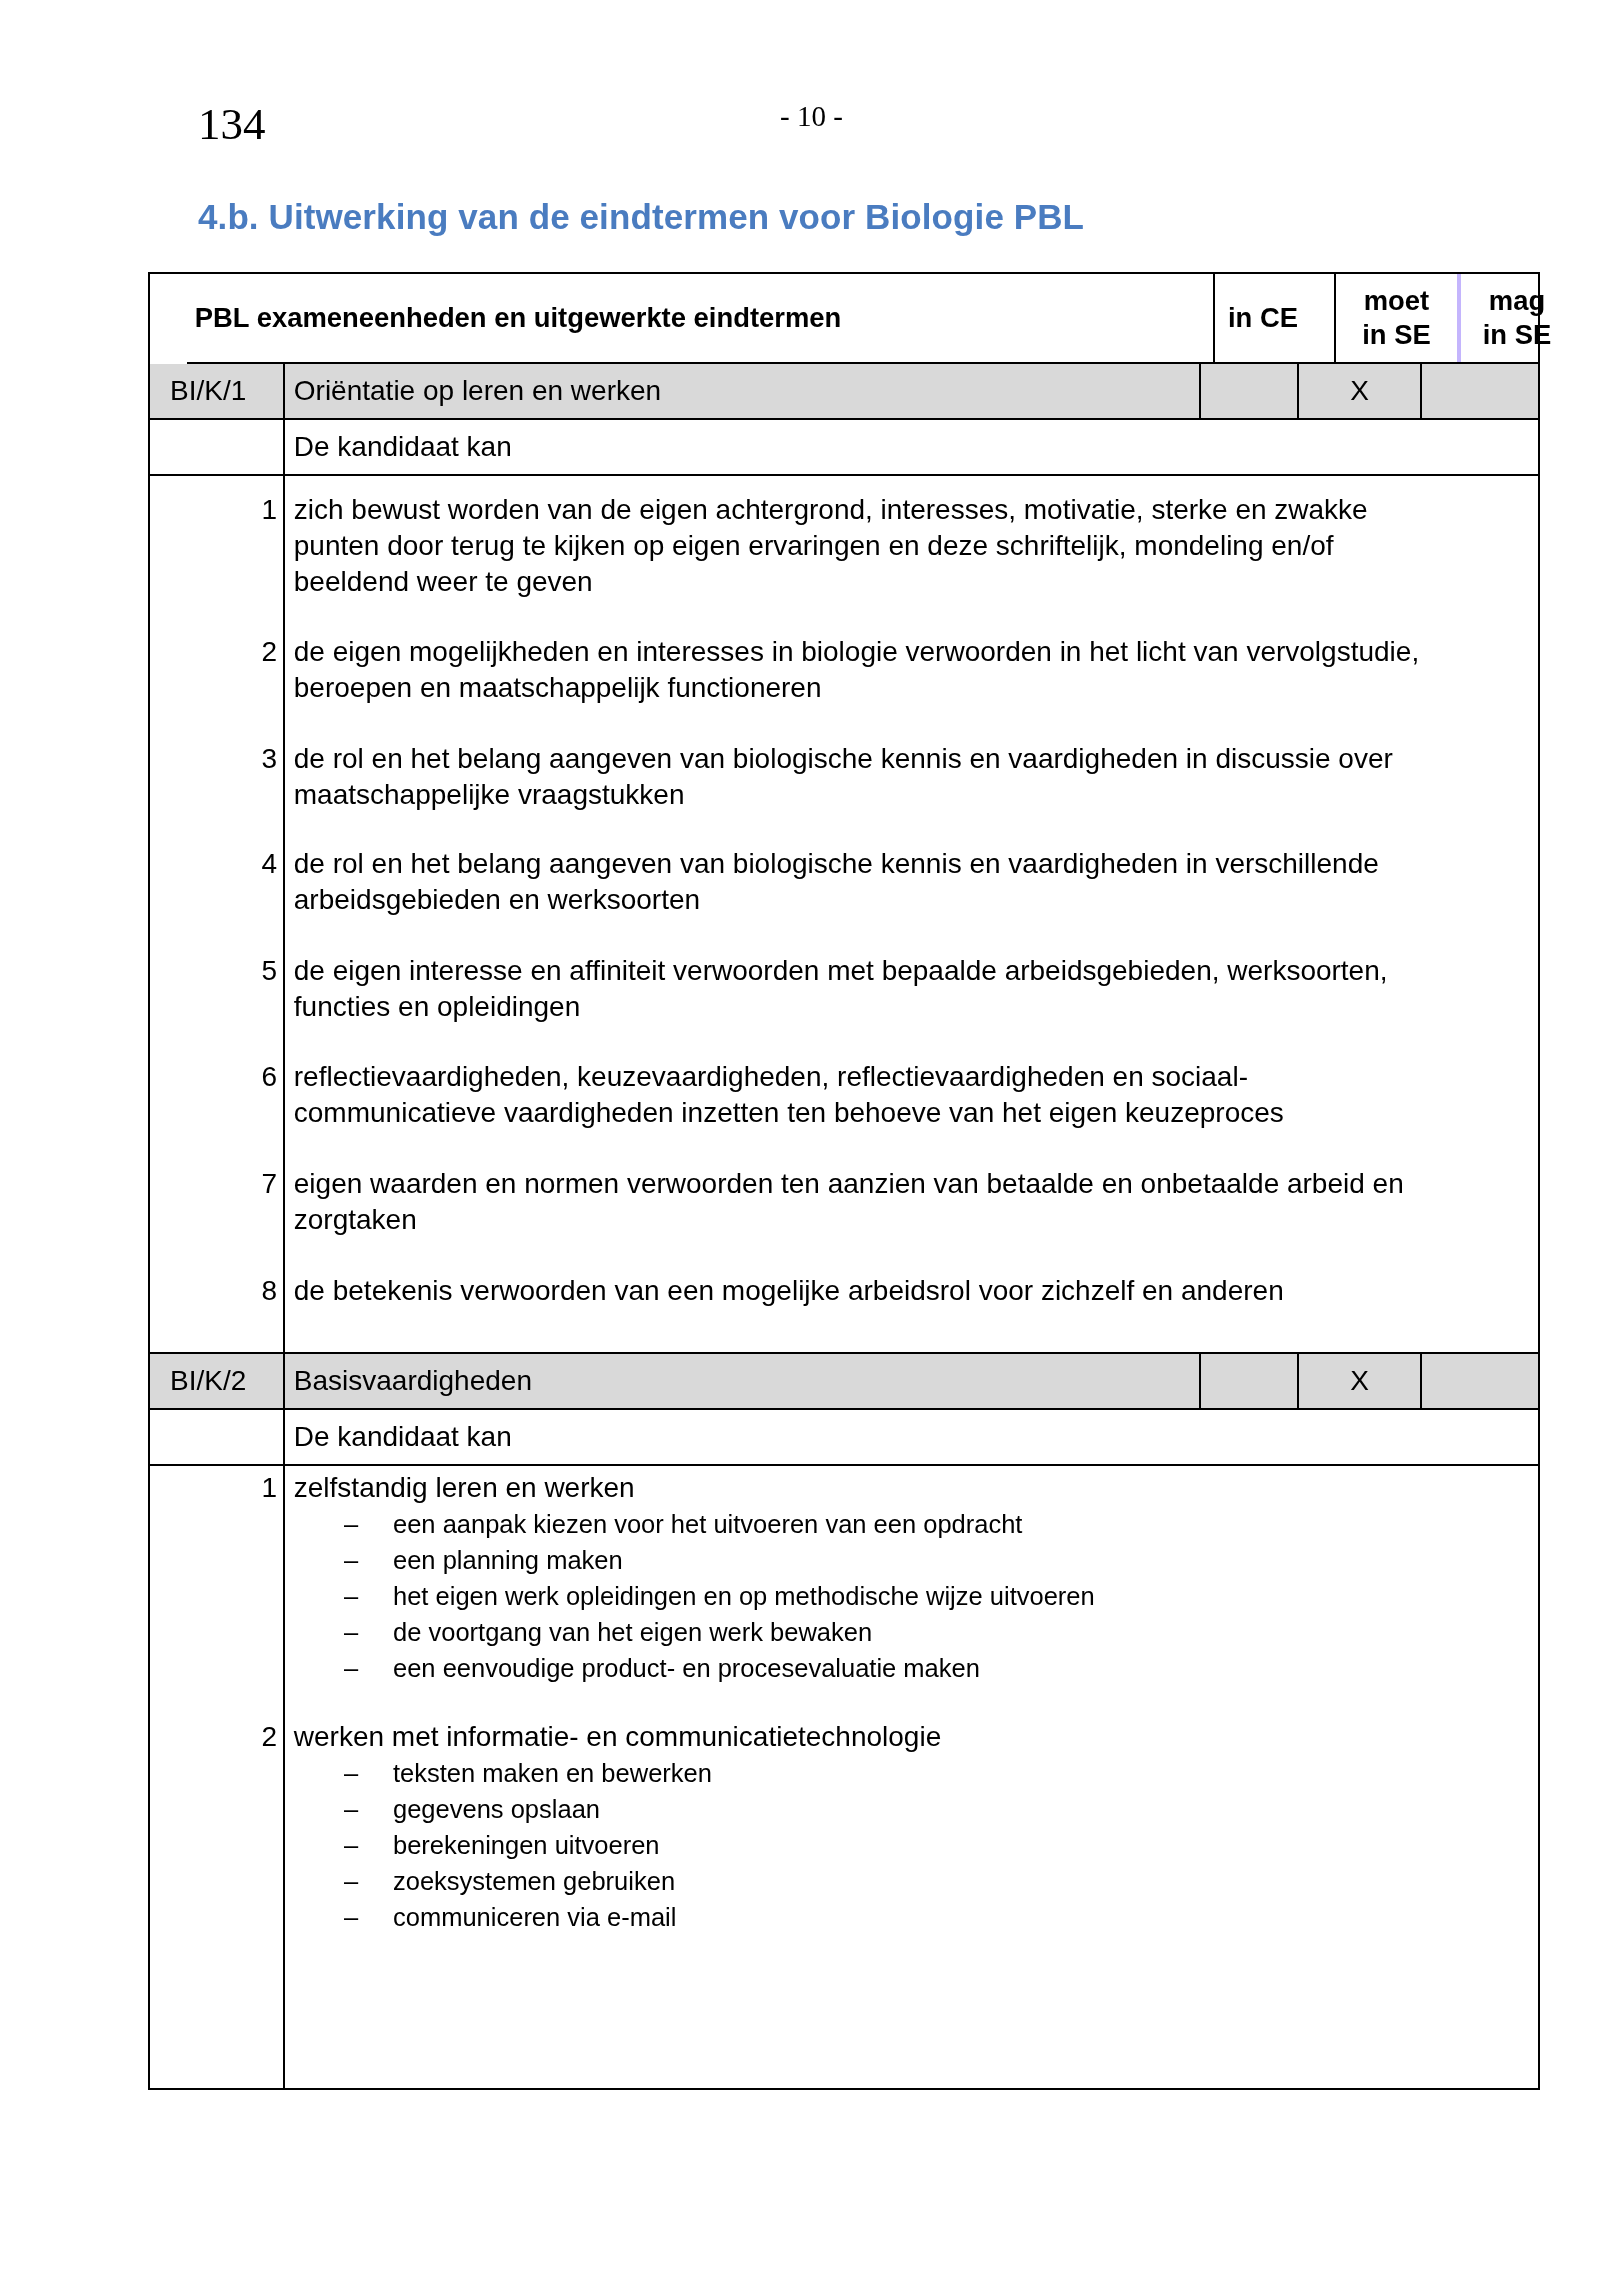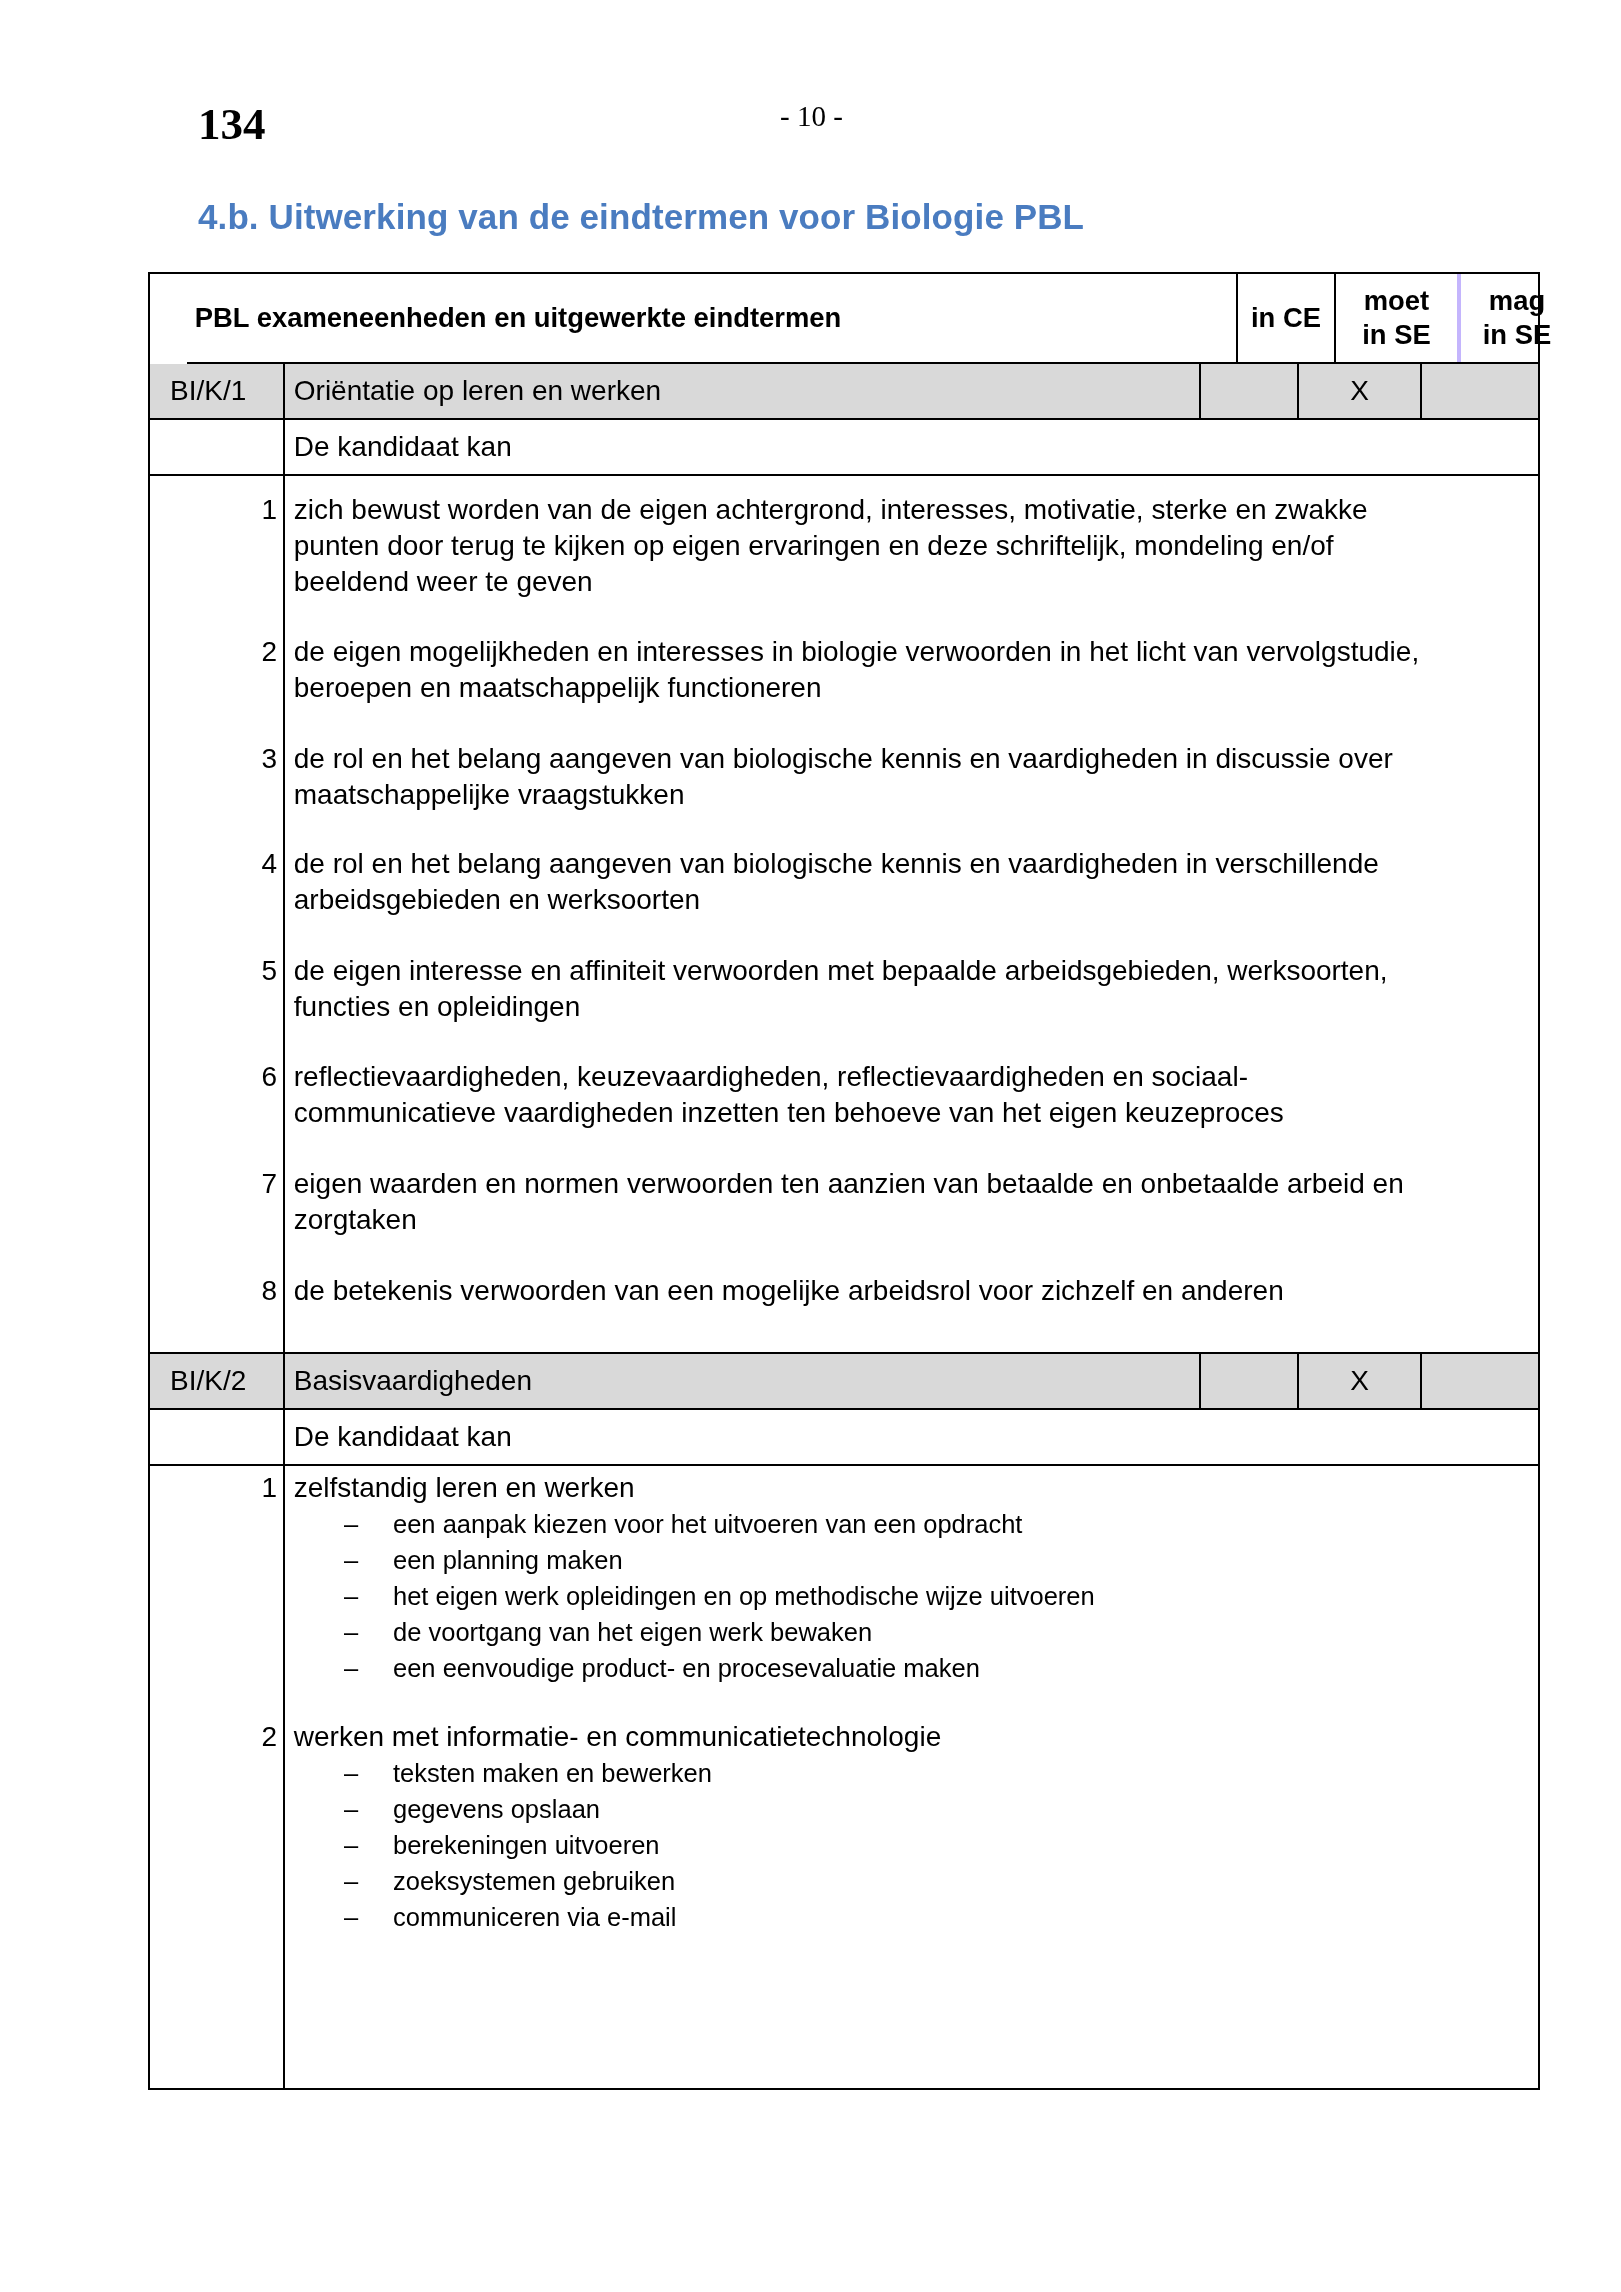--- a/index.html
+++ b/index.html
@@ -1,31 +1,31 @@
 <!DOCTYPE html>
 <html><head>
 <meta charset="utf-8">
 <style>
   html, body { margin:0; padding:0; background:#ffffff; }
   body { width:1621px; height:2293px; position:relative; overflow:hidden;
          font-family:"Liberation Sans", sans-serif; color:#000; }
   .page-num-left { position:absolute; left:198px; top:102px; font-family:"Liberation Serif", serif;
-                   font-weight:bold; font-size:45px; line-height:1; }
+                   font-weight:normal; font-size:45px; line-height:1; }
   .page-num-center { position:absolute; left:780px; top:102px; font-family:"Liberation Serif", serif;
                      font-size:29px; line-height:1; }
   .section-title { position:absolute; left:198px; top:196px; font-weight:bold; font-size:35px;
                    color:#4a7cc0; line-height:1.2; letter-spacing:0.1px; }
   .tbl { position:absolute; left:148px; top:272px; width:1392px; height:1818px;
          border:2.9px solid #000; box-sizing:border-box; }
   .row { position:absolute; left:0; right:0; box-sizing:border-box; }
   .hdr { top:0; height:90px; border-bottom:2.9px solid #000;margin-left:37px; }
   .hdr .cell { position:absolute; top:0; bottom:0; display:flex; align-items:center;
                font-weight:bold; font-size:27.4px; box-sizing:border-box; }
   .hdr .c-main { left:0; width:1049px; padding-left:7.8px; }
-  .hdr .c-ce { left:1049px; width:98px; border-left:2px solid #000; justify-content:center; text-align:center; }
+  .hdr .c-ce { left:1026px; width:98px; border-left:2px solid #000; justify-content:center; text-align:center; }
   .hdr .c-moet { left:1147px; width:123px; border-left:2px solid #000; justify-content:center; text-align:center; line-height:1.25; }
   .hdr .c-mag { left:1270px; width:116px; border-left:4px solid #c4b5fd; justify-content:center; text-align:center; line-height:1.25; }
   .unit { height:56px; background:#d9d9d9; border-bottom:2.9px solid #000; }
   .unit .cell { position:absolute; top:0; bottom:0; display:flex; align-items:center; font-size:28px; box-sizing:border-box; }
   .unit .c-code { left:7px; width:133px; padding-left:13px; }
   .unit .c-name { left:133px; width:915px; border-left:2px solid #000; padding-left:8.8px; }
   .unit .c-ce { left:1049px; width:98px; border-left:2px solid #000; }
   .unit .c-moet { left:1147px; width:123px; border-left:2px solid #000; justify-content:center; }
   .unit .c-mag { left:1270px; width:116px; border-left:2px solid #000; }
   .intro { height:56px; border-bottom:2.9px solid #000; }

